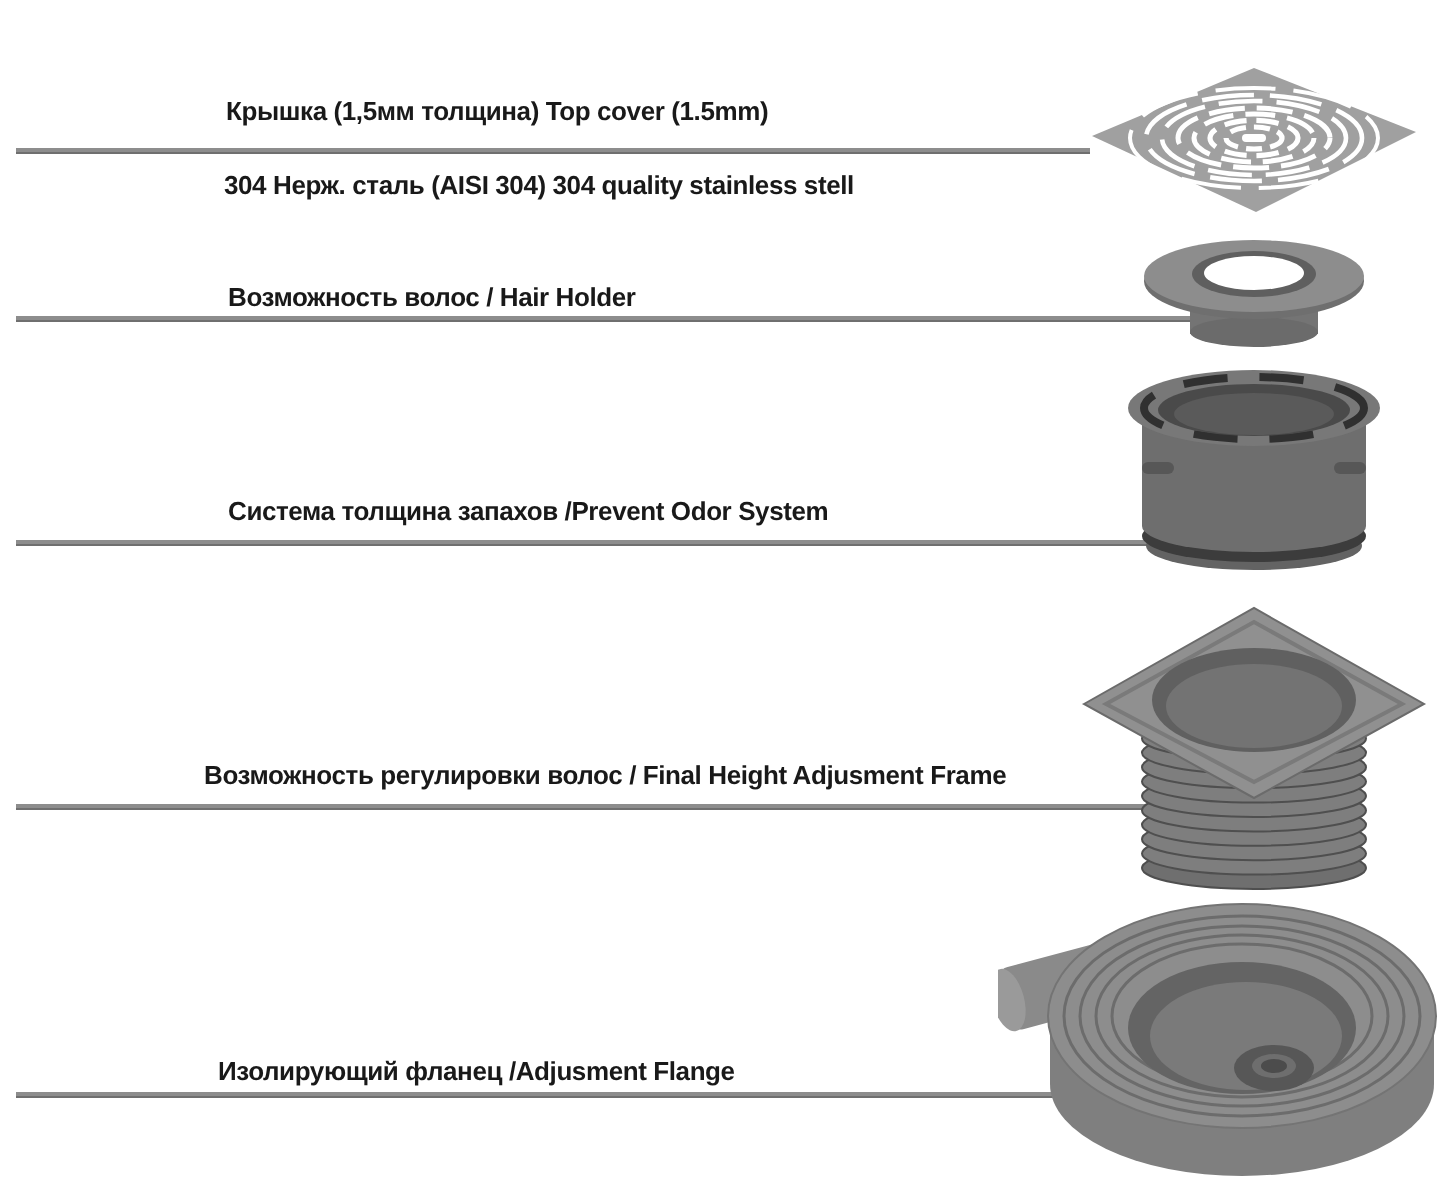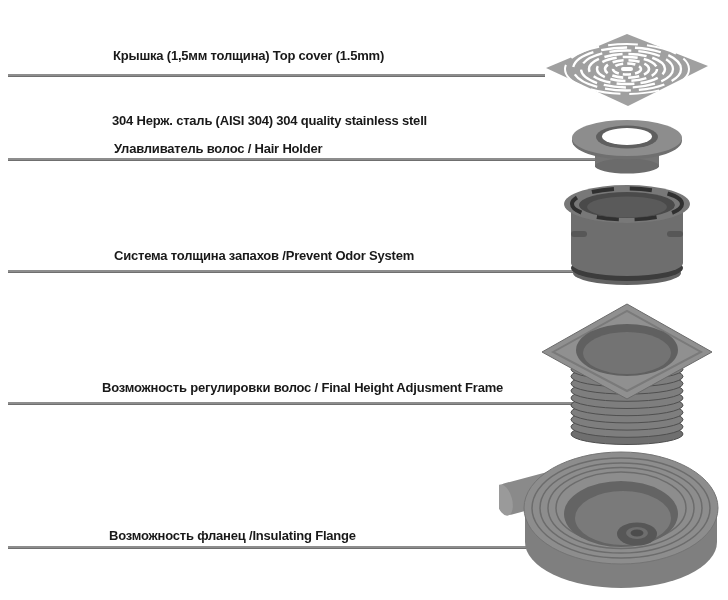--- a/index.html
+++ b/index.html
@@ -30,37 +30,37 @@
   }
   .part-figure svg { display: block; }
 </style>
 </head>
 <body>
 
 <div id="canvas">
 
   <div class="part-label" style="left:113px; top:48px;">Крышка (1,5мм толщина) Top cover (1.5mm)</div>
   <div class="leader-line" style="left:8px; top:74px; width:537px;"></div>
-  <div class="part-label" style="left:112px; top:85px;margin-top:28px;">304 Нерж. сталь (AISI 304) 304 quality stainless stell</div>
+  <div class="part-label" style="left:112px; top:85px;">304 Нерж. сталь (AISI 304) 304 quality stainless stell</div>
 
   <div class="part-figure" style="left:543px; top:31px; width:168px; height:78px;">
     <svg width="168" height="78" viewBox="0 0 168 78">
       <polygon points="3,37 84,3 165,35 85,75" fill="#a0a0a0"></polygon>
       <ellipse cx="84" cy="38" rx="62" ry="25" fill="none" stroke="#ffffff" stroke-width="2" stroke-dasharray="30 9"></ellipse>
       <ellipse cx="84" cy="38" rx="54" ry="21.5" fill="none" stroke="#ffffff" stroke-width="2.3" stroke-dasharray="26 8" stroke-dashoffset="10"></ellipse>
       <ellipse cx="84" cy="38" rx="46" ry="18.5" fill="none" stroke="#ffffff" stroke-width="2.3" stroke-dasharray="22 7" stroke-dashoffset="4"></ellipse>
       <ellipse cx="84" cy="38" rx="38" ry="15" fill="none" stroke="#ffffff" stroke-width="2.5" stroke-dasharray="18 6" stroke-dashoffset="12"></ellipse>
       <ellipse cx="84" cy="38" rx="30" ry="12" fill="none" stroke="#ffffff" stroke-width="2.5" stroke-dasharray="15 6" stroke-dashoffset="6"></ellipse>
       <ellipse cx="84" cy="38" rx="22" ry="8.8" fill="none" stroke="#ffffff" stroke-width="2.6" stroke-dasharray="11 5" stroke-dashoffset="3"></ellipse>
       <ellipse cx="84" cy="38" rx="14" ry="5.5" fill="none" stroke="#ffffff" stroke-width="2.6" stroke-dasharray="8 4"></ellipse>
       <rect x="78" y="36" width="12" height="4" rx="2" fill="#ffffff"></rect>
     </svg>
   </div>
 
-  <div class="part-label" style="left:114px; top:141px;">Улавливатель волос / Hair Holder</div>
+  <div class="part-label" style="left:114px; top:141px;">Возможность волос / Hair Holder</div>
   <div class="leader-line" style="left:8px; top:158px; width:587px;"></div>
 
   <div class="part-figure" style="left:569px; top:119px; width:116px; height:56px;">
     <svg width="116" height="56" viewBox="0 0 116 56">
       <rect x="26" y="28" width="64" height="20" fill="#747474"></rect>
       <ellipse cx="58" cy="47" rx="32" ry="7.5" fill="#6b6b6b"></ellipse>
       <ellipse cx="58" cy="21.5" rx="55" ry="19" fill="#6f6f6f"></ellipse>
       <ellipse cx="58" cy="19" rx="55" ry="18" fill="#8d8d8d"></ellipse>
       <ellipse cx="58" cy="18" rx="31" ry="11.5" fill="#5f5f5f"></ellipse>
       <ellipse cx="58" cy="17.5" rx="25" ry="8.5" fill="#ffffff"></ellipse>
@@ -100,21 +100,21 @@
       <ellipse cx="87" cy="75.4" rx="56" ry="10.5" fill="#7e7e7e" stroke="#4f4f4f" stroke-width="1"></ellipse>
       <ellipse cx="87" cy="68.2" rx="56" ry="10.5" fill="#7e7e7e" stroke="#4f4f4f" stroke-width="1"></ellipse>
       <ellipse cx="87" cy="61" rx="56" ry="10.5" fill="#7e7e7e" stroke="#4f4f4f" stroke-width="1"></ellipse>
       <polygon points="2,51 87,3 172,51 87,98" fill="#909090" stroke="#6b6b6b" stroke-width="1"></polygon>
       <polygon points="13,51 87,10 161,51 87,90" fill="none" stroke="#7a7a7a" stroke-width="2"></polygon>
       <ellipse cx="87" cy="49" rx="51" ry="26" fill="#606060"></ellipse>
       <ellipse cx="87" cy="52" rx="44" ry="21" fill="#737373"></ellipse>
     </svg>
   </div>
 
-  <div class="part-label" style="left:109px; top:528px;">Возможность фланец /Insulating Flange</div>
+  <div class="part-label" style="left:109px; top:528px;">Изолирующий фланец /Adjusment Flange</div>
   <div class="leader-line" style="left:8px; top:546px; width:525px;"></div>
 
   <div class="part-figure" style="left:499px; top:446px; width:222px; height:149px;">
     <svg width="222" height="149" viewBox="0 0 222 149">
       <g transform="rotate(-15 35 46)">
         <rect x="0" y="30" width="62" height="32" rx="8" fill="#8a8a8a"></rect>
         <ellipse cx="4" cy="46" rx="8" ry="16" fill="#9a9a9a"></ellipse>
       </g>
       <path d="M26,70 L26,96 A96,46 0 0 0 218,96 L218,70 Z" fill="#7f7f7f"></path>
       <ellipse cx="122" cy="62" rx="97" ry="56" fill="#8d8d8d" stroke="#747474" stroke-width="1"></ellipse>

